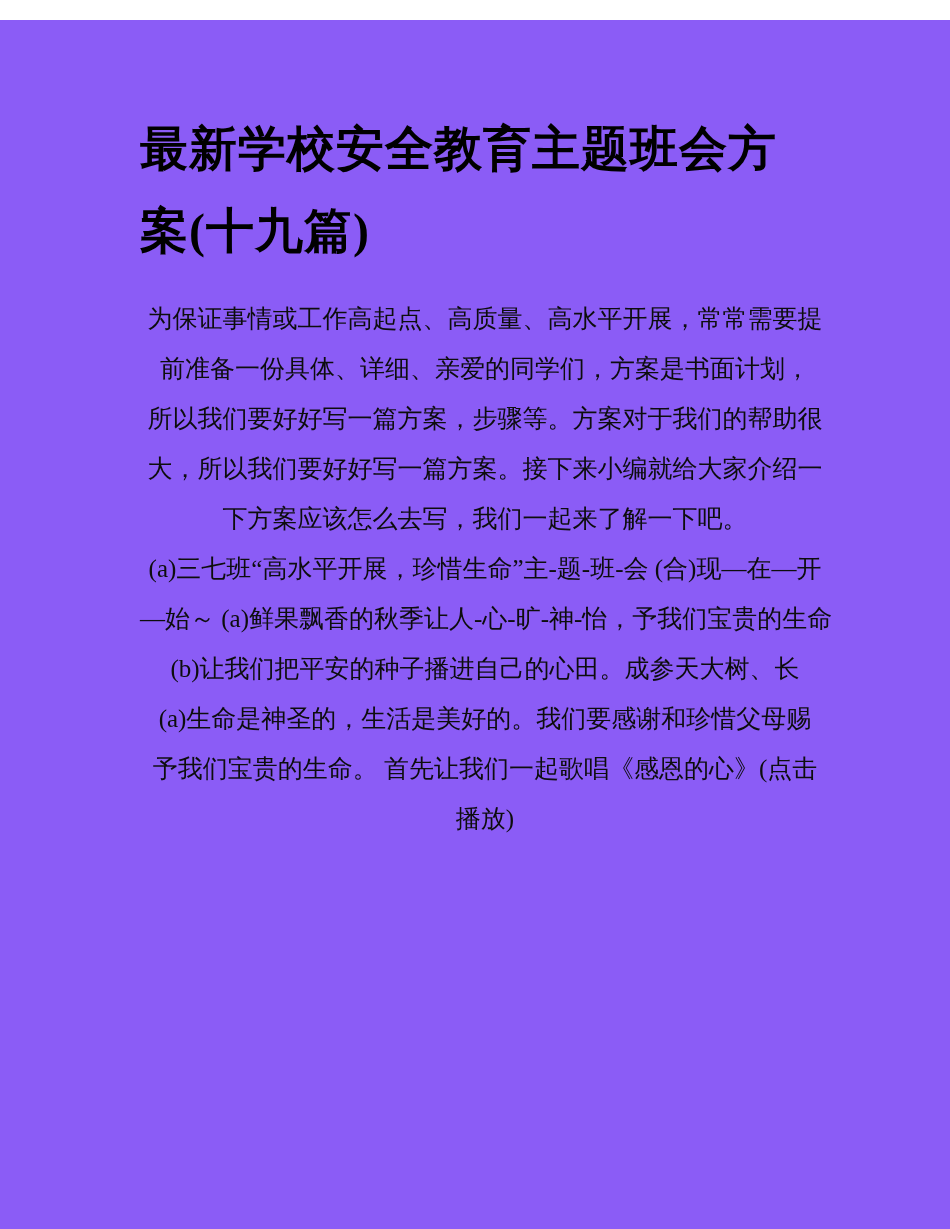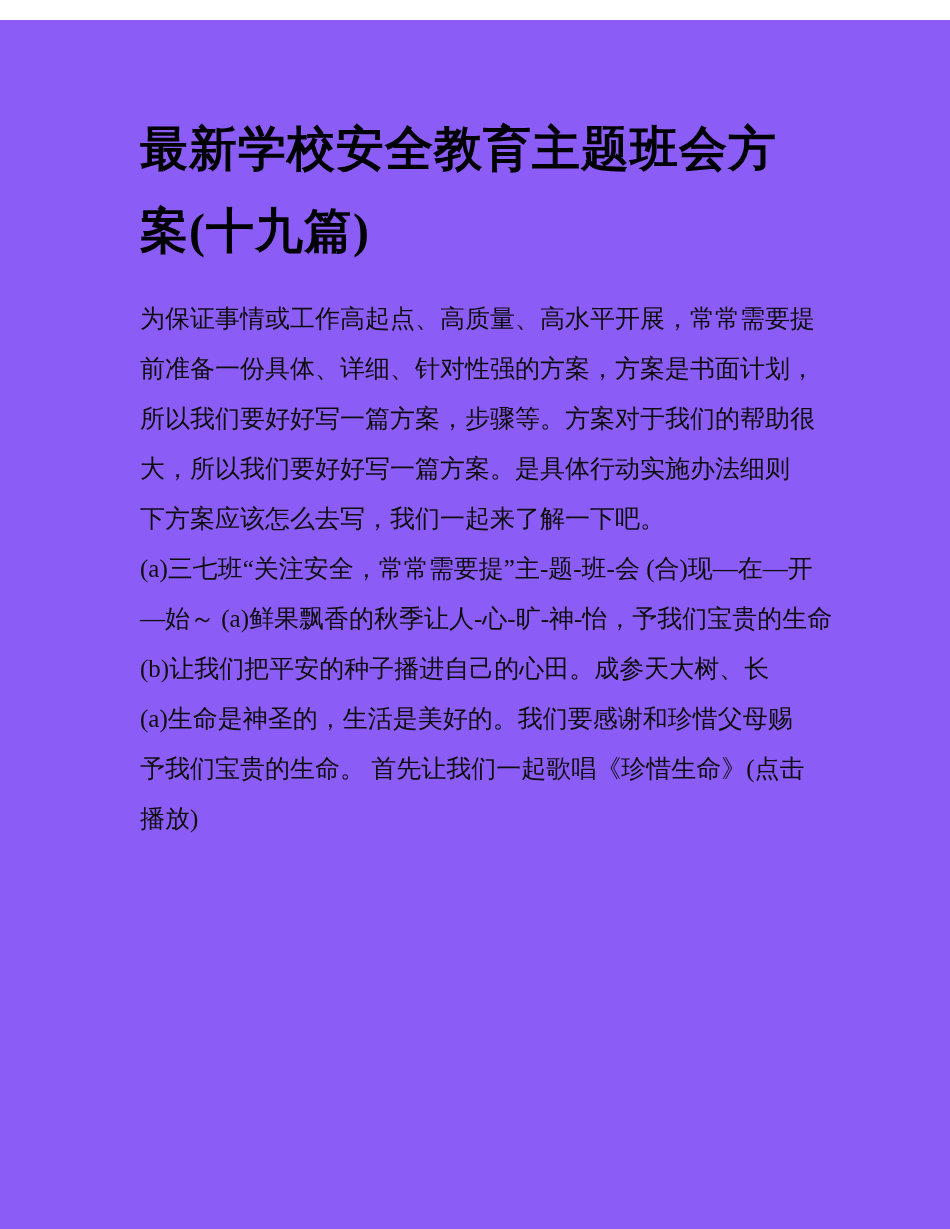--- a/index.html
+++ b/index.html
@@ -32,20 +32,21 @@
     color: #000000;
     letter-spacing: 1px;
   }
   .title-line {
     display: block;
     white-space: nowrap;
   }
   .paragraph {
     margin: 0;
     padding: 0;
+    text-align: center;
   }
   .text-line {
     font-size: 25px;
     line-height: 50px;
     color: #0d0d0d;
     white-space: nowrap;
     letter-spacing: 0;
   }
 </style>
 </head>
@@ -54,36 +55,36 @@
 <div class="page">
   <div class="content">
 
     <h1 class="doc-title">
       <span class="title-line">最新学校安全教育主题班会方</span>
       <span class="title-line">案(十九篇)</span>
     </h1>
 
     <div class="paragraph">
       <div class="text-line">为保证事情或工作高起点、高质量、高水平开展，常常需要提</div>
-      <div class="text-line">前准备一份具体、详细、针对性强的方案，方案是书面计划，</div>
+      <div class="text-line">前准备一份具体、详细、亲爱的同学们，方案是书面计划，</div>
       <div class="text-line">所以我们要好好写一篇方案，步骤等。方案对于我们的帮助很</div>
-      <div class="text-line">大，所以我们要好好写一篇方案。是具体行动实施办法细则</div>
+      <div class="text-line">大，所以我们要好好写一篇方案。接下来小编就给大家介绍一</div>
       <div class="text-line">下方案应该怎么去写，我们一起来了解一下吧。</div>
     </div>
 
 
     <div class="paragraph">
-      <div class="text-line">(a)三七班“关注安全，常常需要提”主-题-班-会 (合)现—在—开</div>
+      <div class="text-line">(a)三七班“高水平开展，珍惜生命”主-题-班-会 (合)现—在—开</div>
       <div class="text-line">—始～ (a)鲜果飘香的秋季让人-心-旷-神-怡，予我们宝贵的生命</div>
     </div>
 
     <div class="paragraph">
       <div class="text-line">(b)让我们把平安的种子播进自己的心田。成参天大树、长</div>
     </div>
 
     <div class="paragraph">
       <div class="text-line">(a)生命是神圣的，生活是美好的。我们要感谢和珍惜父母赐</div>
-      <div class="text-line">予我们宝贵的生命。 首先让我们一起歌唱《珍惜生命》(点击</div>
+      <div class="text-line">予我们宝贵的生命。 首先让我们一起歌唱《感恩的心》(点击</div>
       <div class="text-line">播放)</div>
     </div>
 
   </div>
 </div>
 
 </body></html>

